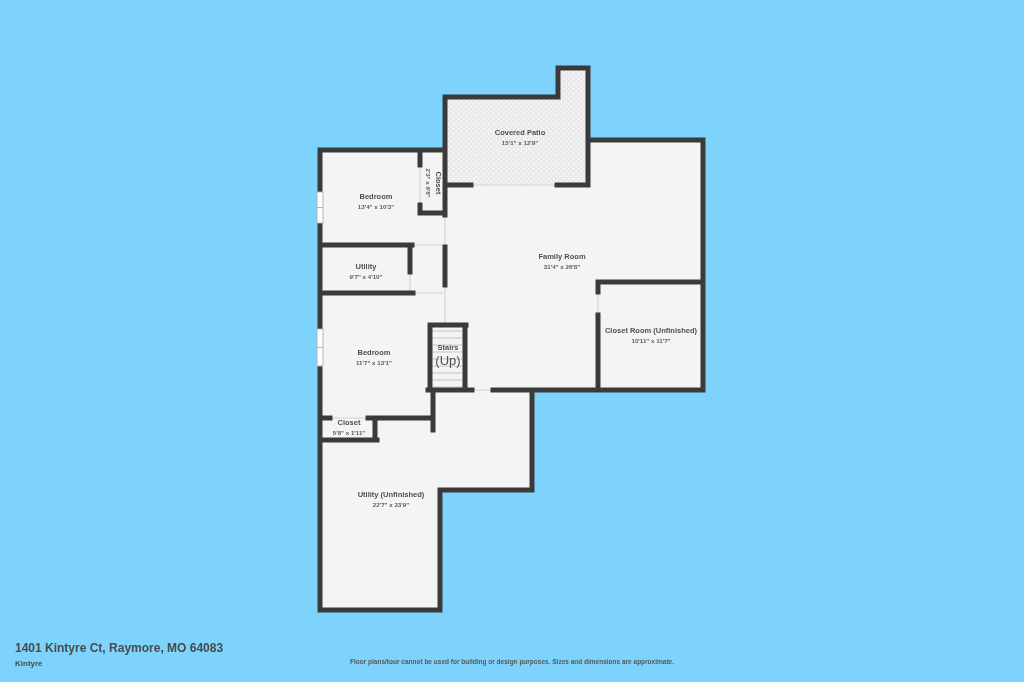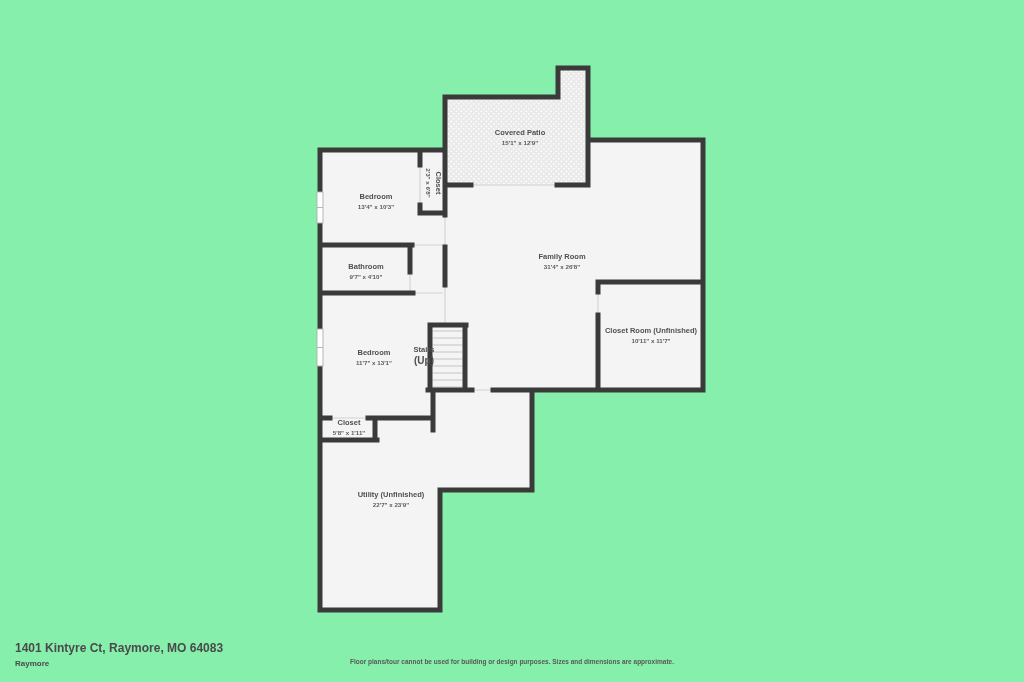--- a/index.html
+++ b/index.html
@@ -1,27 +1,27 @@
 <!DOCTYPE html>
 <html><head>
 <meta charset="utf-8">
 <style>
   html,body{margin:0;padding:0;background:#ffffff;}
   .canvas{
-    position:relative;width:1024px;height:682px;background:#86efac;
+    position:relative;width:1024px;height:682px;background:#7dd3fc;
     font-family:"Liberation Sans",sans-serif;overflow:hidden;
   }
   .plan-svg{position:absolute;left:0;top:0;}
   .room-label{
     position:absolute;transform:translate(-50%,-50%);
     text-align:center;color:#4f4f4f;white-space:nowrap;line-height:1.18;
   }
   .room-label.rotated{transform:translate(-50%,-50%) rotate(90deg);}
   .room-name{font-size:7.5px;font-weight:bold;}
-  .room-name2{font-size:10px;font-weight:bold;}
+  .room-name2{font-size:13px;font-weight:normal;}
   .room-dims{font-size:6.2px;font-weight:bold;color:#5b5b5b;margin-top:1px;}
   .footer-address{
     position:absolute;left:15px;top:641px;font-size:12px;font-weight:bold;color:#4a4a4a;
   }
   .footer-floor{
     position:absolute;left:15px;top:659px;font-size:8px;font-weight:bold;color:#4a4a4a;
   }
   .footer-disclaimer{
     position:absolute;left:512px;top:658px;transform:translateX(-50%);
     font-size:6.5px;font-weight:bold;color:#585858;white-space:nowrap;
@@ -107,51 +107,51 @@
     <div class="room-name">Bedroom</div>
     <div class="room-dims">13'4" x 10'3"</div>
   </div>
 
   <div class="room-label rotated" style="left:433px;top:183px">
     <div class="room-name">Closet</div>
     <div class="room-dims">2'3" x 6'8"</div>
   </div>
 
   <div class="room-label" style="left:366px;top:272px">
-    <div class="room-name">Bathroom</div>
+    <div class="room-name">Utility</div>
     <div class="room-dims">9'7" x 4'10"</div>
   </div>
 
   <div class="room-label" style="left:562px;top:262px">
     <div class="room-name">Family Room</div>
     <div class="room-dims">31'4" x 26'8"</div>
   </div>
 
   <div class="room-label" style="left:651px;top:336px">
     <div class="room-name">Closet Room (Unfinished)</div>
     <div class="room-dims">10'11" x 11'7"</div>
   </div>
 
   <div class="room-label" style="left:374px;top:358px">
     <div class="room-name">Bedroom</div>
     <div class="room-dims">11'7" x 13'1"</div>
   </div>
 
-  <div class="room-label" style="left:424px;top:356px">
+  <div class="room-label" style="left:448px;top:356px">
     <div class="room-name">Stairs</div>
     <div class="room-name2">(Up)</div>
   </div>
 
   <div class="room-label" style="left:349px;top:428px">
     <div class="room-name">Closet</div>
     <div class="room-dims">5'8" x 1'11"</div>
   </div>
 
   <div class="room-label" style="left:391px;top:500px">
     <div class="room-name">Utility (Unfinished)</div>
     <div class="room-dims">22'7" x 23'9"</div>
   </div>
 
   <div class="footer-address">1401 Kintyre Ct, Raymore, MO 64083</div>
-  <div class="footer-floor">Raymore</div>
+  <div class="footer-floor">Kintyre</div>
   <div class="footer-disclaimer">Floor plans/tour cannot be used for building or design purposes. Sizes and dimensions are approximate.</div>
 
 </div>
 
 </body></html>

